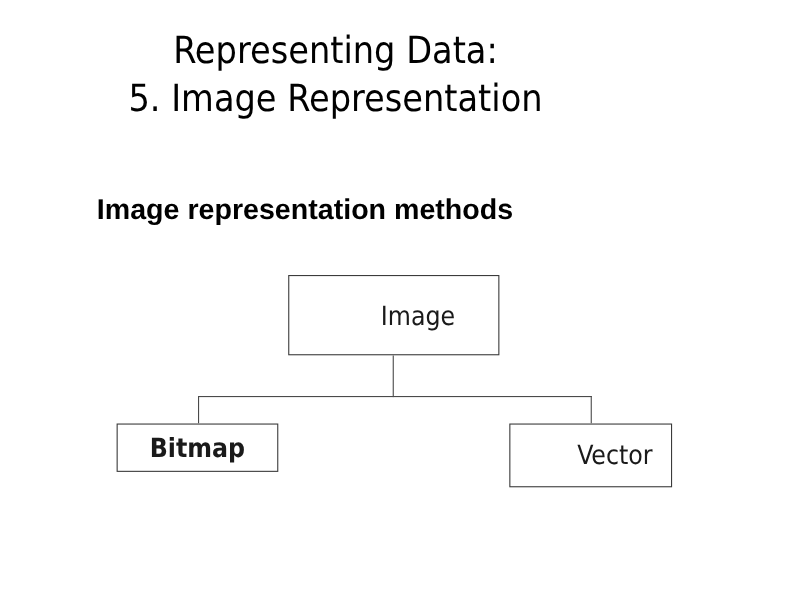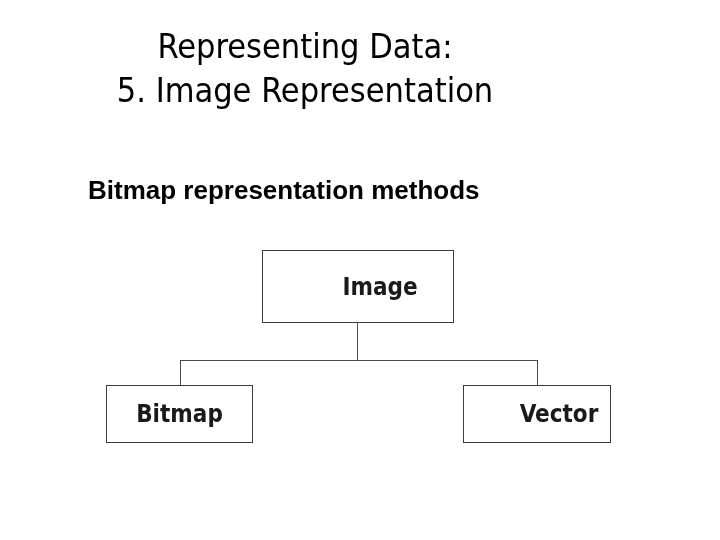--- a/index.html
+++ b/index.html
@@ -91,50 +91,50 @@
   }
   .node-label {
     color: #1a1a1a;
     font-family: "DejaVu Sans Condensed", "DejaVu Sans", sans-serif;
     font-stretch: condensed;
     font-size: 24px;
     line-height: 1;
     white-space: nowrap;
   }
   .node-label.bold { font-weight: 700; }
-  .node-label.regular { font-weight: 700; margin-left: 44px; }
+  .node-label.regular { font-weight: 400; margin-left: 44px; }
 
   #node-image {
     left: 262px;
     top: 250px;
     width: 192px;
     height: 73px;
   }
   #node-bitmap {
     left: 106px;
     top: 385px;
     width: 147px;
-    height: 58px;
+    height: 44px;
   }
   #node-vector {
     left: 463px;
     top: 385px;
     width: 148px;
     height: 58px;
   }
 </style>
 </head>
 <body>
 
 <div id="slide-title">
   <span class="title-line">Representing Data:</span>
   <span class="title-line">5. Image Representation</span>
 </div>
 
-<div id="section-heading">Bitmap representation methods</div>
+<div id="section-heading">Image representation methods</div>
 
 <div id="diagram">
 
   <div class="connector v" style="left:357px; top:323px; height:38px;"></div>
 
   <div class="connector h" style="left:180px; top:360px; width:358px;"></div>
 
   <div class="connector v" style="left:180px; top:360px; height:25px;"></div>
 
   <div class="connector v" style="left:537px; top:360px; height:25px;"></div>

